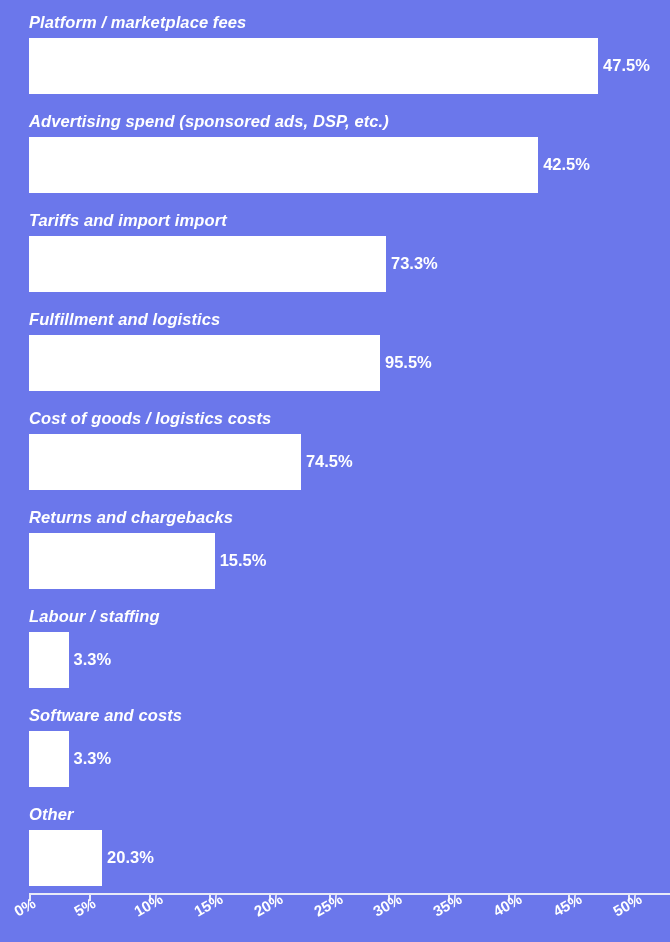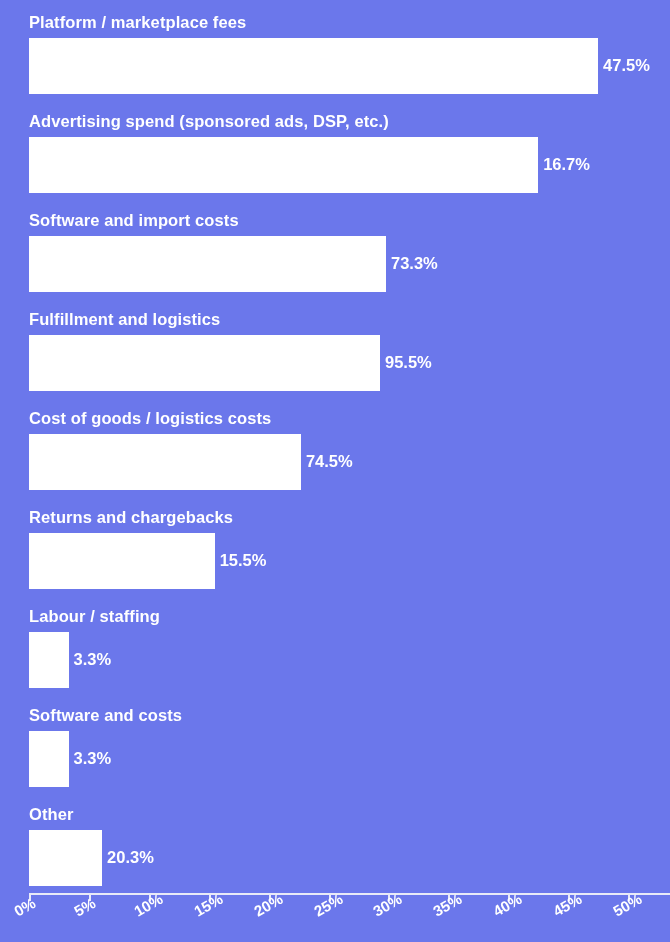--- a/index.html
+++ b/index.html
@@ -26,20 +26,21 @@
   .cat-label {
     position: absolute;
     left: 29px;
     top: 0;
     font-size: 16.5px;
     font-weight: bold;
     color: #ffffff;
     white-space: nowrap;
     letter-spacing: 0.1px;
     line-height: 20px;
+    font-style: italic;
   }
   .bar-row {
     position: absolute;
     left: 29px;
     top: 22px;
     height: 63px;
     display: flex;
     align-items: center;
   }
   .bar {
@@ -130,31 +131,31 @@
       </div>
     </div>
     <div class="bar-group" style="top: 309px;">
       <div class="cat-label">Fulfillment and logistics</div>
       <div class="bar-row">
         <div class="bar" style="width: 351.014px; background: rgb(255, 255, 255);"></div>
         <div class="value-label">95.5%</div>
       </div>
     </div>
     <div class="bar-group" style="top: 210px;">
-      <div class="cat-label">Software and import costs</div>
+      <div class="cat-label">Tariffs and import import</div>
       <div class="bar-row">
         <div class="bar" style="width: 357.004px; background: rgb(255, 255, 255);"></div>
         <div class="value-label">73.3%</div>
       </div>
     </div>
     <div class="bar-group" style="top: 111px;">
       <div class="cat-label">Advertising spend (sponsored ads, DSP, etc.)</div>
       <div class="bar-row">
         <div class="bar" style="width: 509.15px; background: rgb(255, 255, 255);"></div>
-        <div class="value-label">16.7%</div>
+        <div class="value-label">42.5%</div>
       </div>
     </div>
     <div class="bar-group" style="top: 12px;">
       <div class="cat-label">Platform / marketplace fees</div>
       <div class="bar-row">
         <div class="bar" style="width: 569.05px; background: rgb(255, 255, 255);"></div>
         <div class="value-label">47.5%</div>
       </div>
     </div>
   <div id="x-axis">

